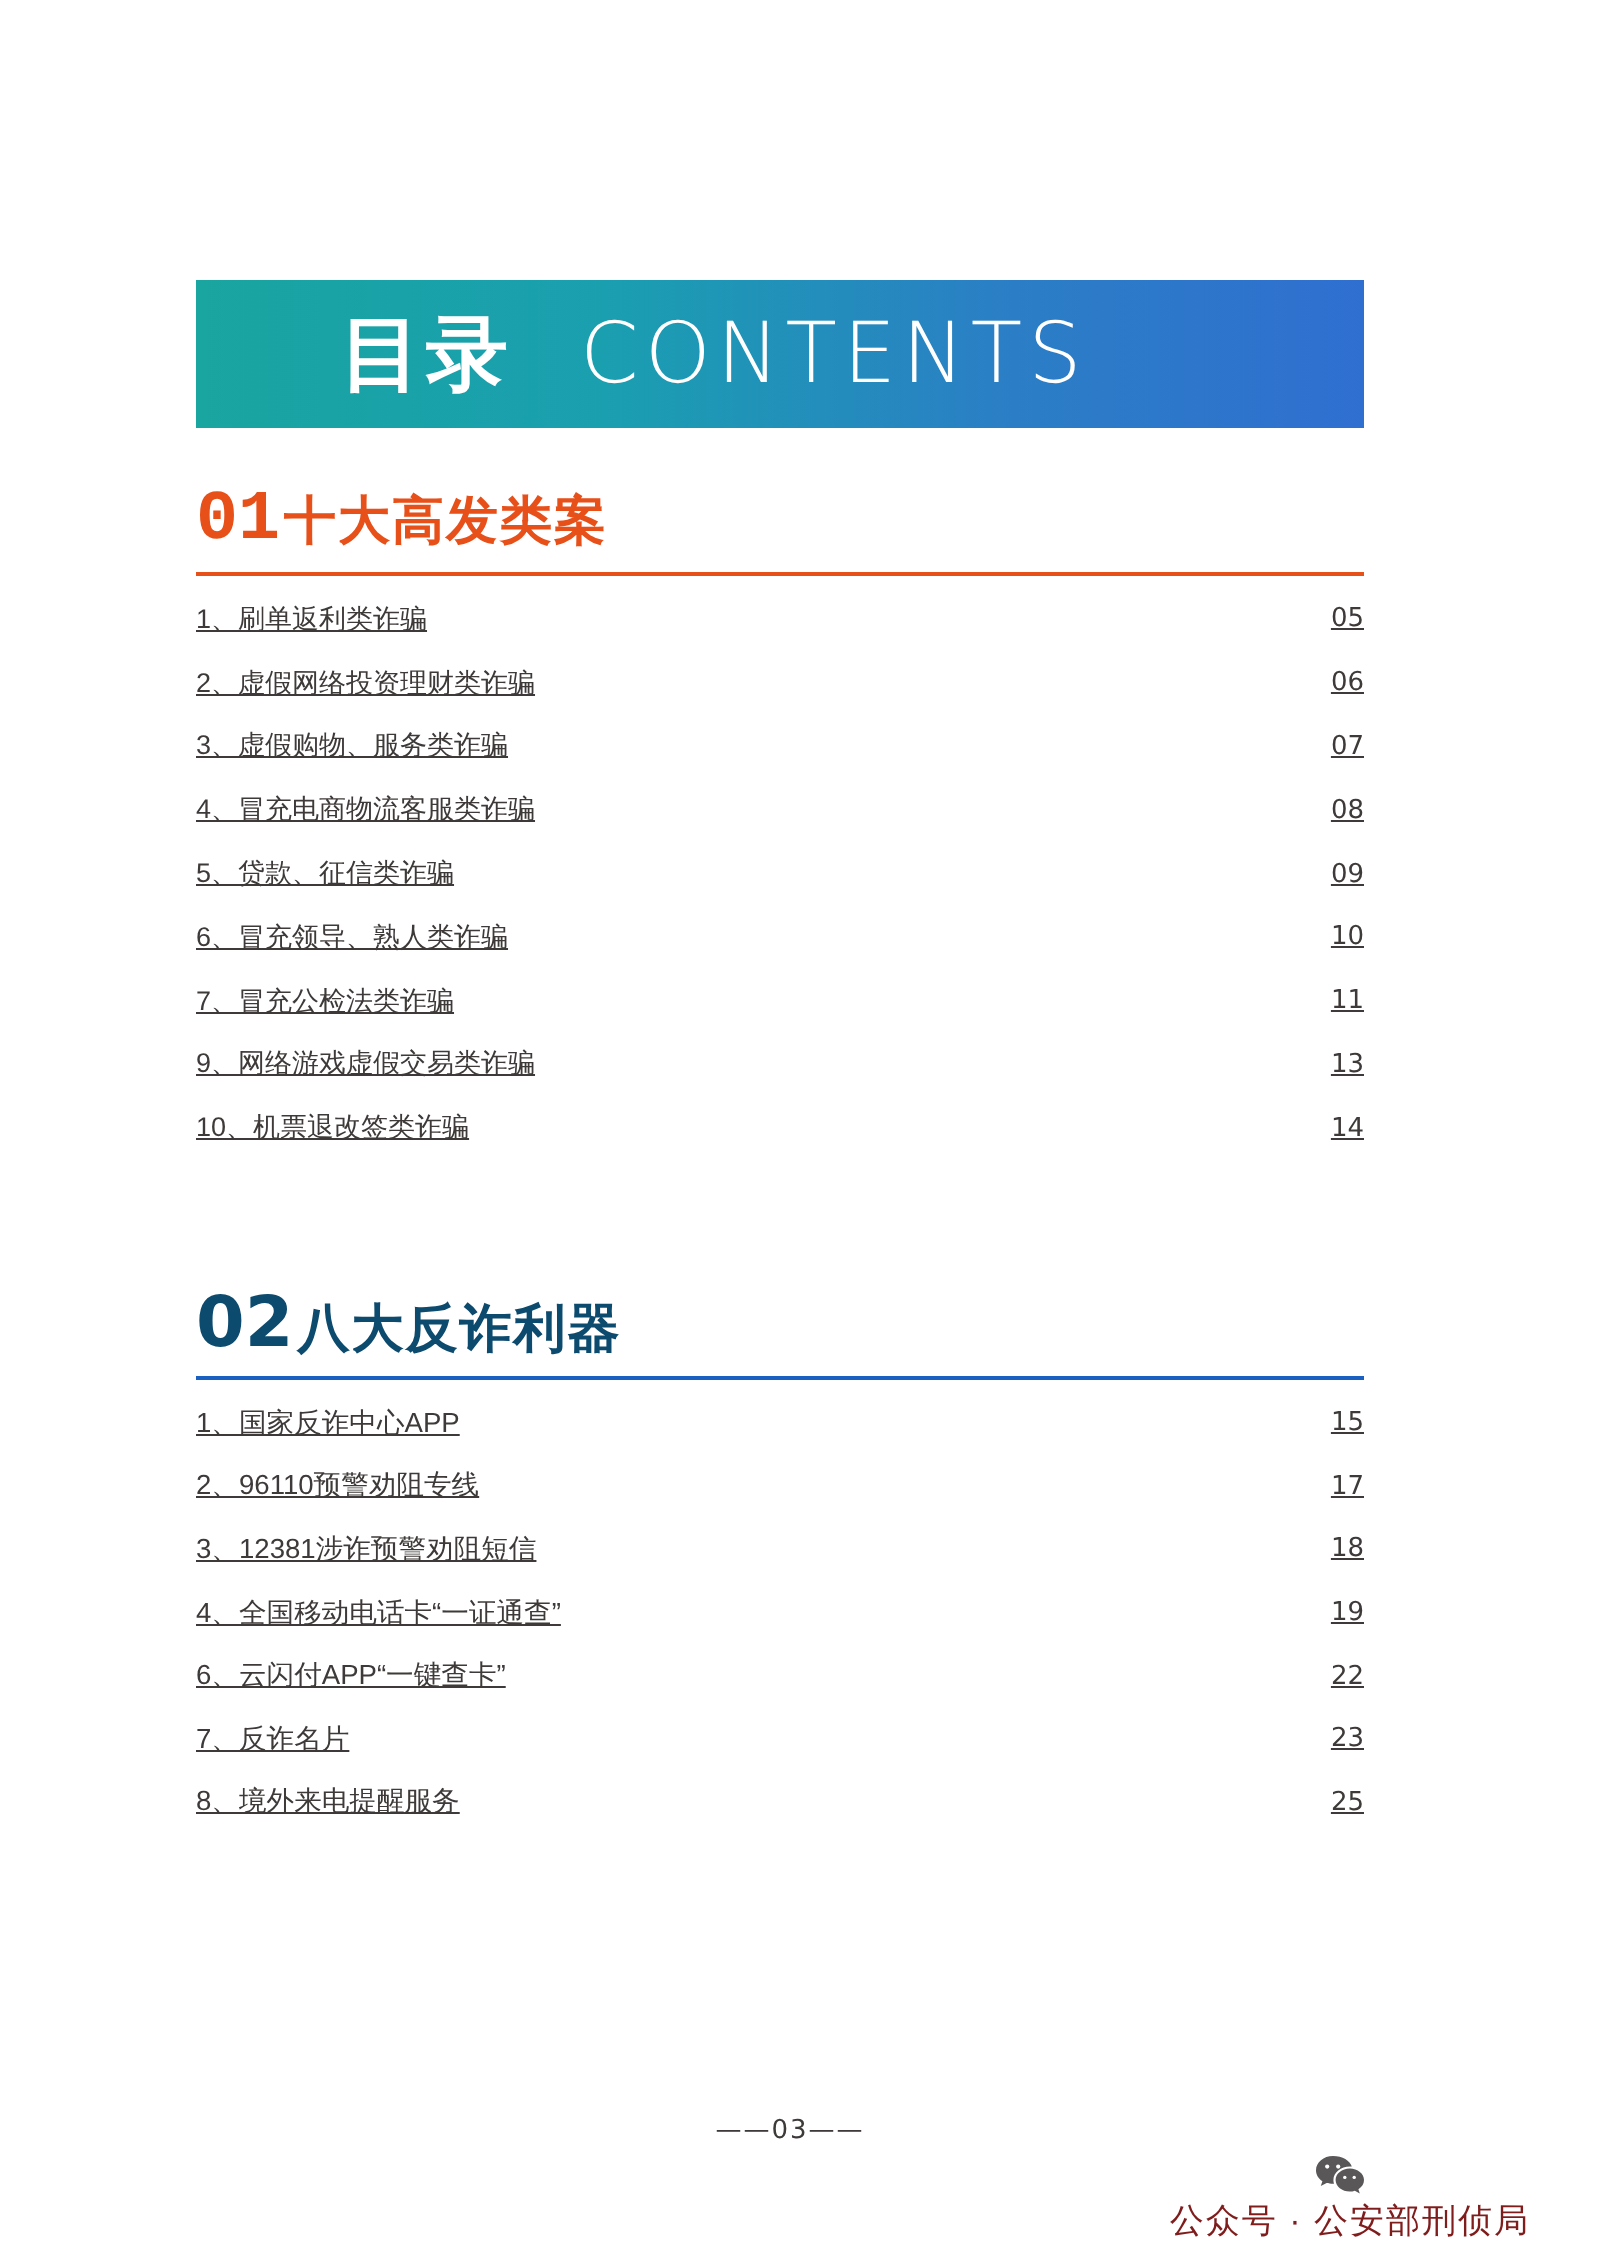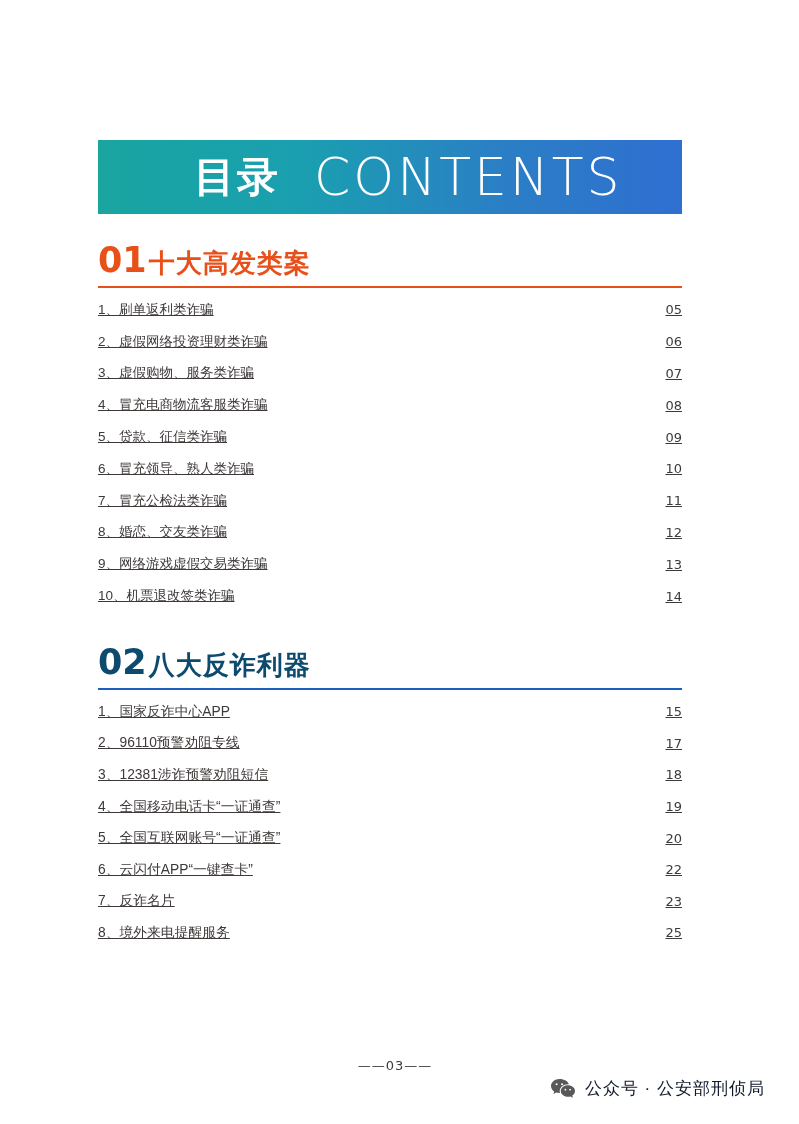--- a/index.html
+++ b/index.html
@@ -24,33 +24,33 @@
   
   .banner {
     position: absolute;
     left: 98px;
     top: 140px;
     width: 584px;
     height: 74px;
     background: linear-gradient(to right, #19a5a0 0%, #1a9fb0 35%, #2b7ec6 70%, #2f6fd0 100%);
     display: flex;
     align-items: center;
-    padding-left: 96px;
+    padding-left: 72px;
     box-sizing: border-box;
   }
   .banner-cn {
     color: #ffffff;
     font-size: 41px;
     font-weight: bold;
     letter-spacing: 2px;
     line-height: 1;
   }
   .banner-en {
     color: #ffffff;
-    font-size: 52px;
+    font-size: 42px;
     font-weight: 300;
     letter-spacing: 3px;
     margin-left: 34px;
     line-height: 1;
     font-family: "DejaVu Sans", sans-serif;
   }
 
   
   .section {
     position: absolute;
@@ -71,21 +71,21 @@
     font-family: "DejaVu Sans", sans-serif;
     line-height: 1;
   }
   .sec-title {
     font-size: 26px;
     font-weight: bold;
     margin-left: 2px;
     line-height: 1;
     letter-spacing: 1px;
   }
-  .orange .sec-num, .orange .sec-title { color: #e8501a; }
+  .orange .sec-num, .orange .sec-title { color: #e8501a; font-family: Liberation Mono, monospace; }
   .blue .sec-num, .blue .sec-title { color: #0c4a6e; }
 
   .sec-rule {
     height: 2px;
     width: 100%;
   }
   .orange .sec-rule { background: #e8501a; }
   .blue .sec-rule { background: #1a60c0; }
 
   .toc-list {
@@ -124,23 +124,24 @@
     font-size: 13px;
     letter-spacing: 1px;
     font-family: "DejaVu Sans", sans-serif;
   }
   .wechat-badge {
     position: absolute;
     right: 34px;
     top: 1077px;
     display: flex;
     align-items: center;
-    color: #0f172a;
+    color: #7f1d1d;
     font-size: 17px;
     letter-spacing: 1px;
+    flex-direction: column;
   }
   .wechat-icon {
     width: 26px;
     height: 22px;
     margin-right: 9px;
     position: relative;
   }
   .wechat-icon svg { display: block; }
 </style>
 </head>
@@ -182,24 +183,20 @@
       </div>
       <div class="toc-row">
         <span class="toc-label">6、冒充领导、熟人类诈骗</span>
         <span class="toc-page">10</span>
       </div>
       <div class="toc-row">
         <span class="toc-label">7、冒充公检法类诈骗</span>
         <span class="toc-page">11</span>
       </div>
       <div class="toc-row">
-        <span class="toc-label">8、婚恋、交友类诈骗</span>
-        <span class="toc-page">12</span>
-      </div>
-      <div class="toc-row">
         <span class="toc-label">9、网络游戏虚假交易类诈骗</span>
         <span class="toc-page">13</span>
       </div>
       <div class="toc-row">
         <span class="toc-label">10、机票退改签类诈骗</span>
         <span class="toc-page">14</span>
       </div>
     </div>
   </div>
 
@@ -218,24 +215,20 @@
         <span class="toc-label">2、96110预警劝阻专线</span>
         <span class="toc-page">17</span>
       </div>
       <div class="toc-row">
         <span class="toc-label">3、12381涉诈预警劝阻短信</span>
         <span class="toc-page">18</span>
       </div>
       <div class="toc-row">
         <span class="toc-label">4、全国移动电话卡“一证通查”</span>
         <span class="toc-page">19</span>
-      </div>
-      <div class="toc-row">
-        <span class="toc-label">5、全国互联网账号“一证通查”</span>
-        <span class="toc-page">20</span>
       </div>
       <div class="toc-row">
         <span class="toc-label">6、云闪付APP“一键查卡”</span>
         <span class="toc-page">22</span>
       </div>
       <div class="toc-row">
         <span class="toc-label">7、反诈名片</span>
         <span class="toc-page">23</span>
       </div>
       <div class="toc-row">

